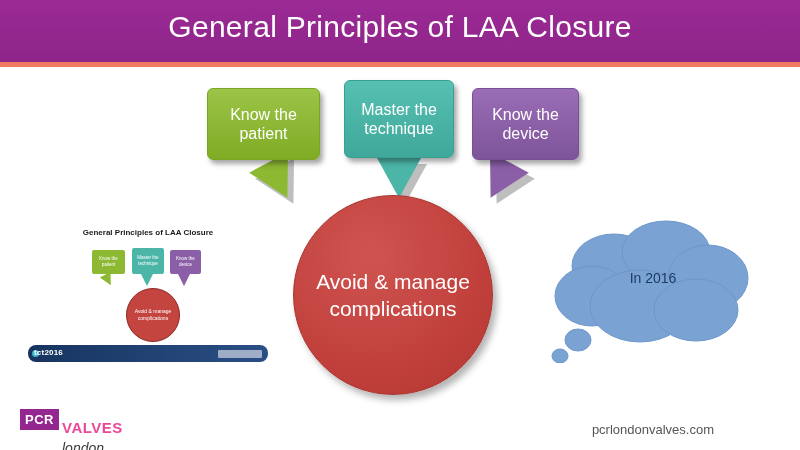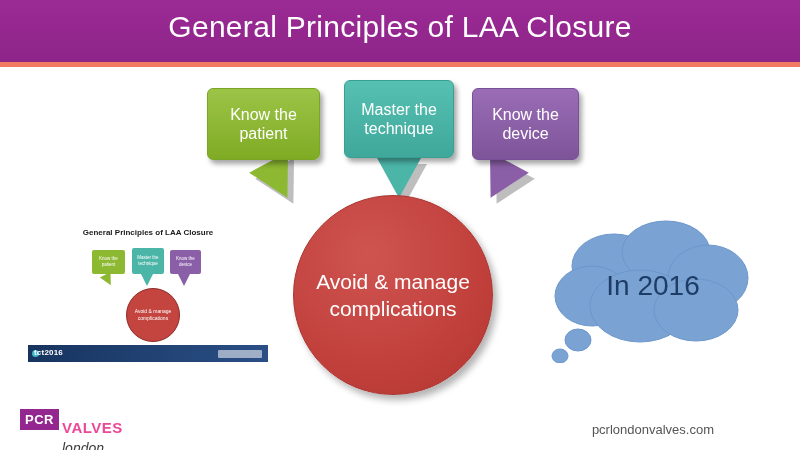--- a/index.html
+++ b/index.html
@@ -159,21 +159,21 @@
     position: absolute;
     left: 548px; top: 218px;
     width: 210px; height: 145px;
   }
   .cloud-text {
     position: absolute;
     left: 0; right: 0;
     top: 52px;
     text-align: center;
     color: #1d3c66;
-    font-size: 28px;
+    font-size: 14px;
   }
 
   
   .thumb {
     position: absolute;
     left: 28px; top: 222px;
     width: 240px; height: 140px;
     background: #ffffff;
   }
   .thumb-title {
@@ -218,20 +218,21 @@
     align-items: center;
     justify-content: center;
     text-align: center;
   }
   .thumb-footer {
     position: absolute;
     left: 0; bottom: 0;
     width: 240px; height: 17px;
     background: #1b3a6b;
     background: linear-gradient(to right, #17345f 0%, #2a4f86 100%);
+    border-radius: 8px;
   }
   .thumb-footer .tf-logo {
     position: absolute;
     left: 6px; top: 3px;
     color: #ffffff;
     font-size: 8px;
     font-weight: bold;
     letter-spacing: 0.2px;
   }
   .thumb-footer .tf-mark {

